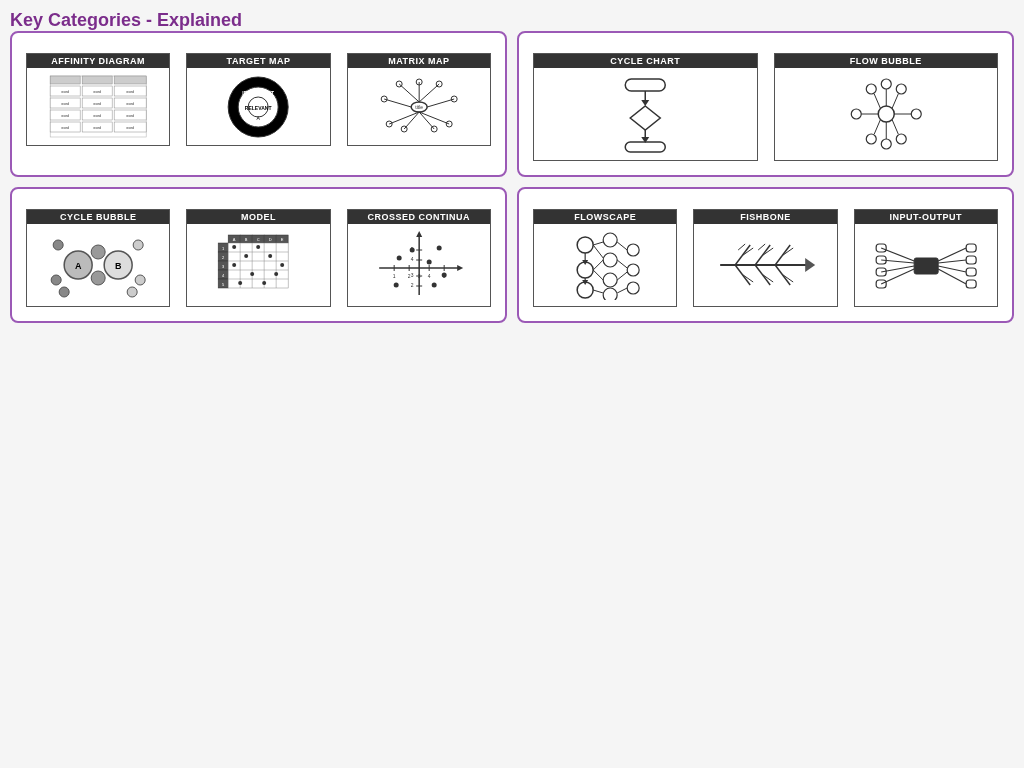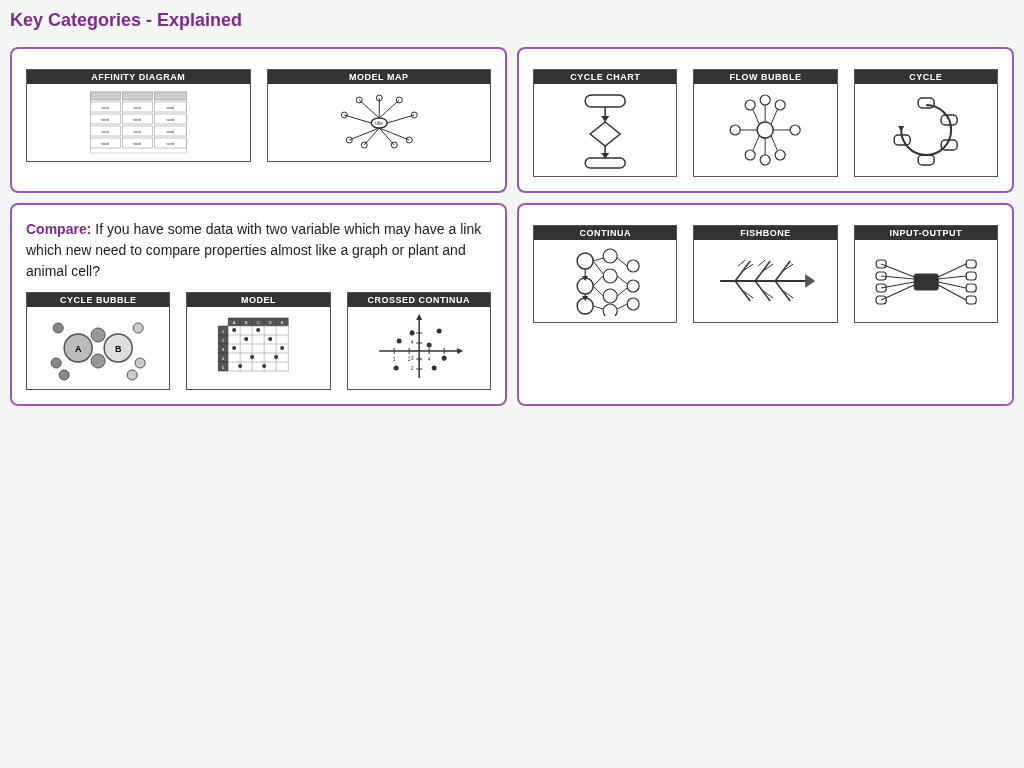--- a/index.html
+++ b/index.html
@@ -7,21 +7,21 @@
       font-family: Arial, sans-serif;
       background: #f5f5f5;
       width: 1024px;
       min-height: 768px;
       padding: 10px;
     }
     .page-title {
       color: #7b2d8b;
       font-weight: bold;
       font-size: 18px;
-      margin-bottom: 16px;
+      margin-bottom: 0;
     }
     .grid {
       display: grid;
       grid-template-columns: 1fr 1fr;
       grid-template-rows: auto auto;
       gap: 10px;
     }
     .card {
       background: #fff;
       border: 2px solid #9b59b6;
@@ -128,23 +128,36 @@
             <rect x="2" y="48" width="30" height="10" fill="white" stroke="#888" stroke-width="0.5"></rect>
             <text x="17" y="55" text-anchor="middle" font-size="3.5" fill="#333">word</text>
             <rect x="34" y="48" width="30" height="10" fill="white" stroke="#888" stroke-width="0.5"></rect>
             <text x="49" y="55" text-anchor="middle" font-size="3.5" fill="#333">word</text>
             <rect x="66" y="48" width="32" height="10" fill="white" stroke="#888" stroke-width="0.5"></rect>
             <text x="82" y="55" text-anchor="middle" font-size="3.5" fill="#333">word</text>
           </svg>
         </div>
       </div>
 
-
-      <div class="diagram-box">
-        <div class="diagram-label">MODEL MAP</div>
+      <div class="diagram-box">
+        <div class="diagram-label">TARGET MAP</div>
+        <div class="diagram-content">
+          <svg class="target-svg" viewBox="0 0 80 65">
+            <circle cx="40" cy="33" r="30" fill="black" stroke="#333" stroke-width="1"></circle>
+            <circle cx="40" cy="33" r="20" fill="white" stroke="#333" stroke-width="1"></circle>
+            <circle cx="40" cy="33" r="10" fill="white" stroke="#333" stroke-width="1"></circle>
+            <text x="40" y="21" text-anchor="middle" font-size="5" fill="white" font-weight="bold">IRRELEVANT</text>
+            <text x="40" y="36" text-anchor="middle" font-size="5" fill="black" font-weight="bold">RELEVANT</text>
+            <text x="40" y="46" text-anchor="middle" font-size="5" fill="black">A</text>
+          </svg>
+        </div>
+      </div>
+
+      <div class="diagram-box">
+        <div class="diagram-label">MATRIX MAP</div>
         <div class="diagram-content">
           <svg class="model-svg" viewBox="0 0 100 65">
 
             <ellipse cx="50" cy="33" rx="8" ry="5" fill="none" stroke="#333" stroke-width="1.5"></ellipse>
             <text x="50" y="35" text-anchor="middle" font-size="5" fill="#333">title</text>
 
             <line x1="50" y1="28" x2="30" y2="10" stroke="#333" stroke-width="1"></line>
             <line x1="50" y1="28" x2="50" y2="8" stroke="#333" stroke-width="1"></line>
             <line x1="50" y1="28" x2="70" y2="10" stroke="#333" stroke-width="1"></line>
             <line x1="50" y1="38" x2="20" y2="50" stroke="#333" stroke-width="1"></line>
@@ -215,43 +228,24 @@
             <line x1="46" y1="34" x2="52" y2="20" stroke="#333" stroke-width="1"></line>
             <line x1="34" y1="46" x2="28" y2="60" stroke="#333" stroke-width="1"></line>
             <line x1="40" y1="48" x2="40" y2="65" stroke="#333" stroke-width="1"></line>
             <line x1="46" y1="46" x2="52" y2="60" stroke="#333" stroke-width="1"></line>
             <line x1="32" y1="40" x2="15" y2="40" stroke="#333" stroke-width="1"></line>
             <line x1="48" y1="40" x2="65" y2="40" stroke="#333" stroke-width="1"></line>
           </svg>
         </div>
       </div>
 
-      <div class="diagram-box">
-        <div class="diagram-label">CYCLE</div>
-        <div class="diagram-content">
-          <svg class="cycle-svg" viewBox="0 0 80 80">
-
-            <path d="M40 15 A25 25 0 1 1 15 40" fill="none" stroke="#333" stroke-width="2"></path>
-            <polygon points="12,36 18,36 15,42" fill="#333"></polygon>
-
-            <rect x="32" y="8" width="16" height="10" rx="4" fill="none" stroke="#333" stroke-width="1.5"></rect>
-            <rect x="55" y="25" width="16" height="10" rx="4" fill="none" stroke="#333" stroke-width="1.5"></rect>
-            <rect x="55" y="50" width="16" height="10" rx="4" fill="none" stroke="#333" stroke-width="1.5"></rect>
-            <rect x="32" y="65" width="16" height="10" rx="4" fill="none" stroke="#333" stroke-width="1.5"></rect>
-            <rect x="8" y="45" width="16" height="10" rx="4" fill="none" stroke="#333" stroke-width="1.5"></rect>
-          </svg>
-        </div>
-      </div>
     </div>
   </div>
 
   <div class="card">
-    <div class="card-text">
-      <span class="label">Compare:</span><span> If you have some data with two variable which may have a link which new need to compare properties almost like a graph or plant and animal cell?</span>
-    </div>
     <div class="diagram-row">
 
       <div class="diagram-box">
         <div class="diagram-label">CYCLE BUBBLE</div>
         <div class="diagram-content">
           <svg class="doublebubble-svg" viewBox="0 0 100 70">
 
             <circle cx="30" cy="35" r="14" fill="#bbb" stroke="#555" stroke-width="1.5"></circle>
             <text x="30" y="39" text-anchor="middle" font-size="9" fill="black" font-weight="bold">A</text>
 
@@ -365,21 +359,21 @@
           </svg>
         </div>
       </div>
     </div>
   </div>
 
   <div class="card">
     <div class="diagram-row">
 
       <div class="diagram-box">
-        <div class="diagram-label">CONTINUA</div>
+        <div class="diagram-label">FLOWSCAPE</div>
         <div class="diagram-content">
           <svg class="flowscape-svg" viewBox="0 0 100 70">
 
             <circle cx="30" cy="15" r="8" fill="none" stroke="#333" stroke-width="1.5"></circle>
             <circle cx="30" cy="40" r="8" fill="none" stroke="#333" stroke-width="1.5"></circle>
             <circle cx="30" cy="60" r="8" fill="none" stroke="#333" stroke-width="1.5"></circle>
             <circle cx="55" cy="10" r="7" fill="none" stroke="#333" stroke-width="1.2"></circle>
             <circle cx="55" cy="30" r="7" fill="none" stroke="#333" stroke-width="1.2"></circle>
             <circle cx="55" cy="50" r="7" fill="none" stroke="#333" stroke-width="1.2"></circle>
             <circle cx="55" cy="65" r="7" fill="none" stroke="#333" stroke-width="1.2"></circle>

